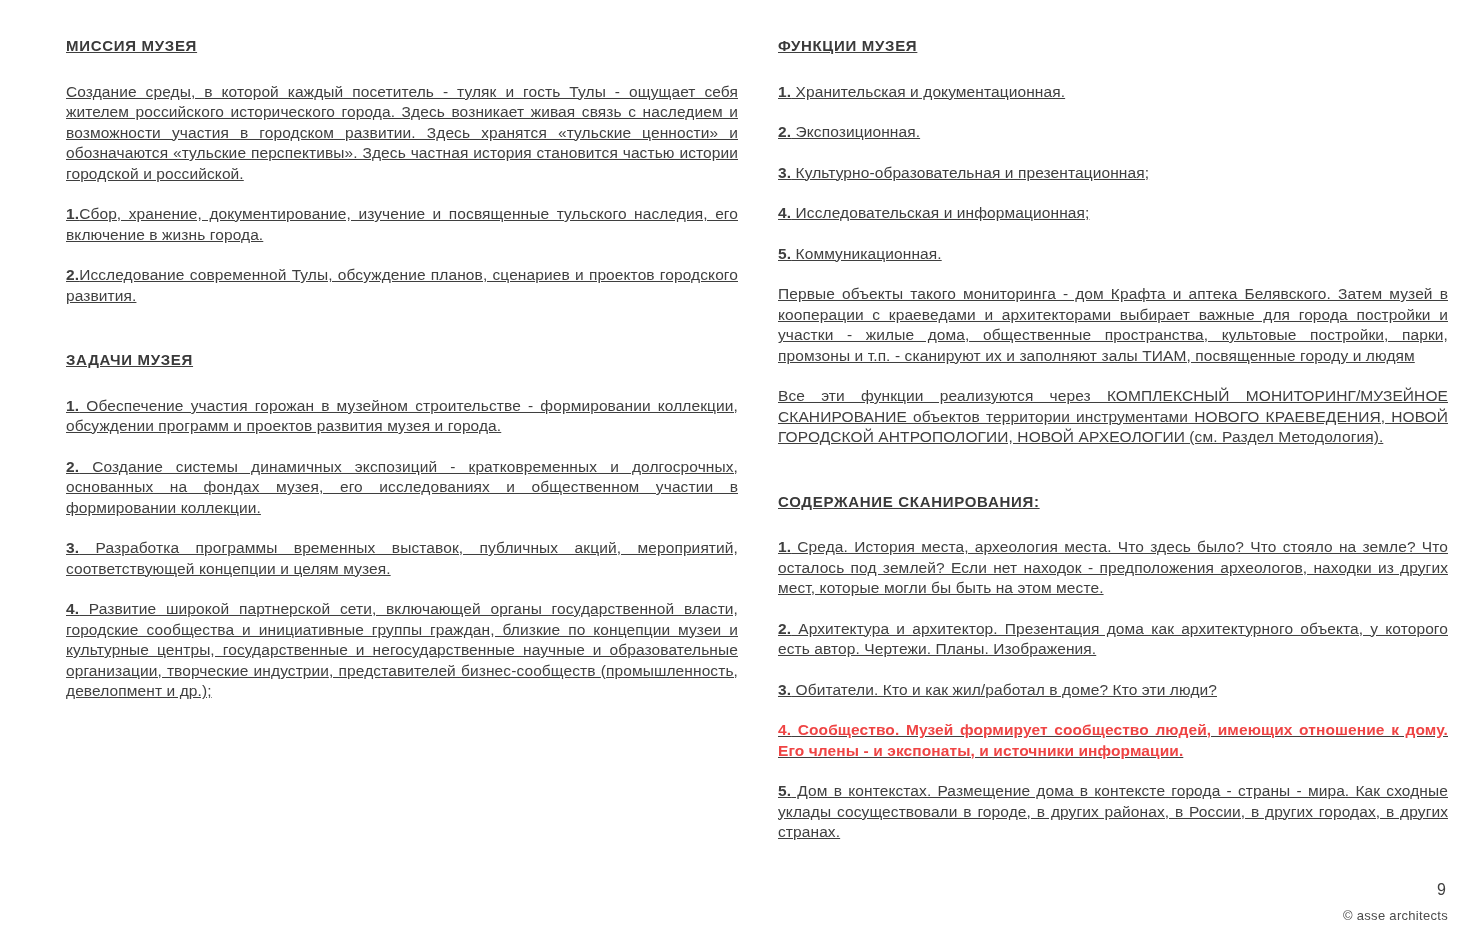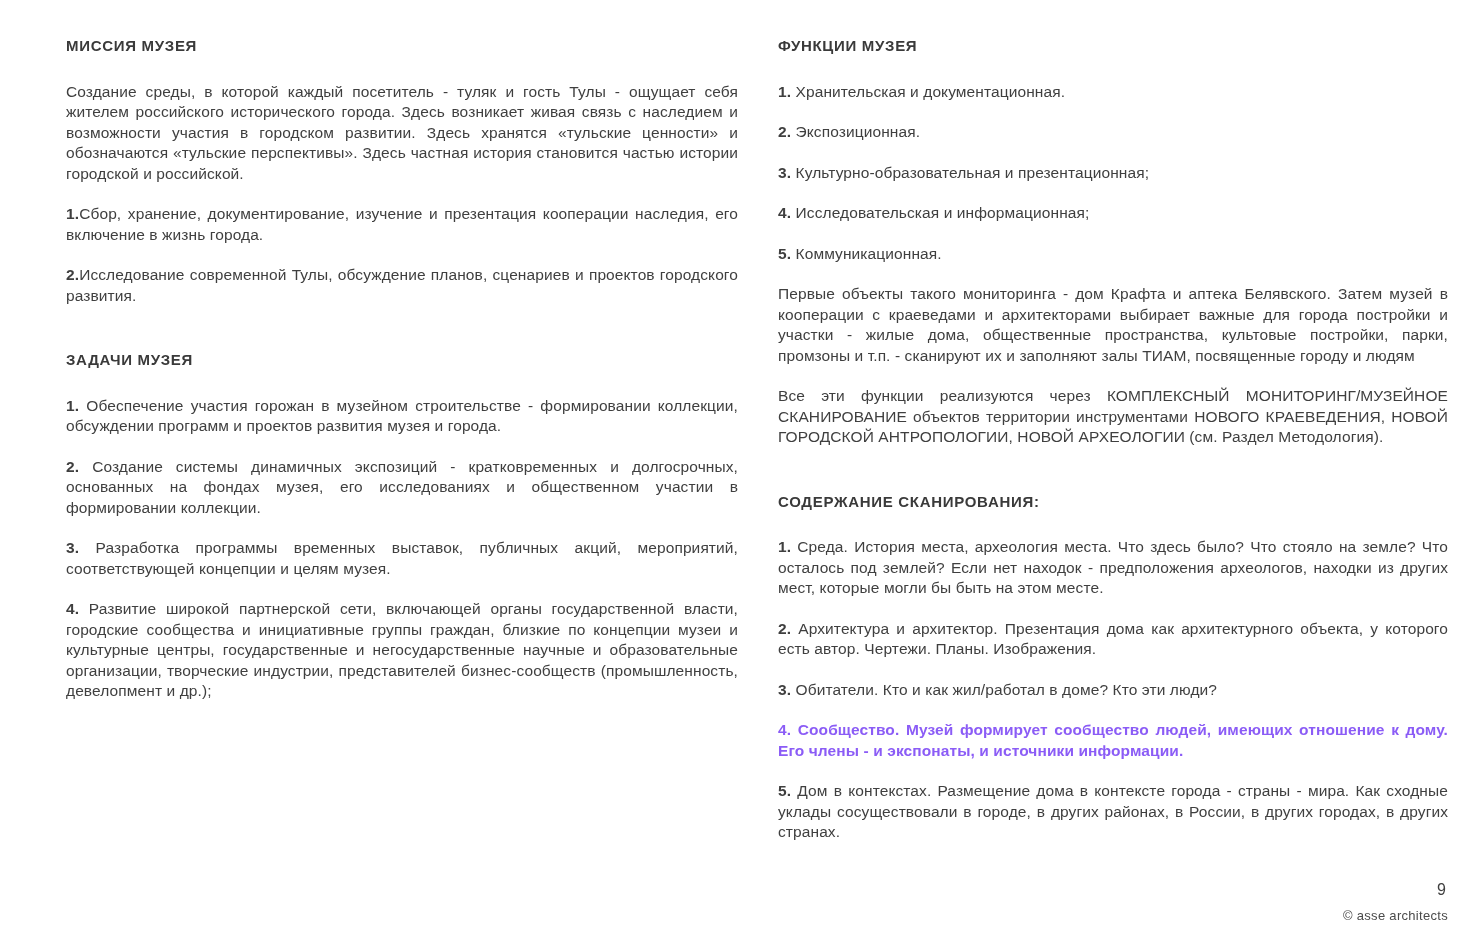--- a/index.html
+++ b/index.html
@@ -10,21 +10,21 @@
     font-family: "Liberation Sans", sans-serif;
     color: #3f3f3f;
     position: relative;
     overflow: hidden;
   }
   .page {
     width: 100%; height: 100%;
     padding: 38px 36px 0 66px;
     position: relative;
   }
-  .columns { display: flex; gap: 40px; }
+  .columns { display: flex; gap: 40px; text-decoration: underline; }
   .col-left  { width: 672px; }
   .col-right { width: 670px; }
 
   h2.sec-title {
     font-size: 15px;
     font-weight: 700;
     letter-spacing: 0.7px;
     color: #3a3a3a;
     margin: 46px 0 27px 0;
     line-height: 1.1;
@@ -32,21 +32,21 @@
   section.first h2.sec-title { margin-top: 0; }
 
   p.para {
     font-size: 15.5px;
     line-height: 20.5px;
     letter-spacing: 0.1px;
     margin: 0 0 20px 0;
     text-align: justify;
   }
   p.para b { font-weight: 700; }
-  p.para.emph { font-weight: 700; color: #8b5cf6; }
+  p.para.emph { font-weight: 700; color: #ef4444; }
 
   .page-number {
     position: absolute;
     right: 38px; bottom: 34px;
     font-size: 16px;
     color: #3f3f3f;
   }
   .copyright {
     position: absolute;
     right: 36px; bottom: 10px;
@@ -62,21 +62,21 @@
   <div class="columns">
 
     <div class="col-left">
 
       <section class="first">
         <h2 class="sec-title">МИССИЯ МУЗЕЯ</h2>
         <p class="para">Создание среды, в которой каждый посетитель - туляк и гость Тулы - ощущает себя жителем российского исторического города. Здесь возникает живая связь с наследием и возможности участия в городском развитии. Здесь хранятся «тульские ценности» и обозначаются «тульские перспективы». Здесь частная история становится частью истории городской и российской.</p>
       </section>
 
       <section>
-        <p class="para"><b>1.</b><span>Сбор, хранение, документирование, изучение и презентация кооперации наследия, его включение в жизнь города.</span></p>
+        <p class="para"><b>1.</b><span>Сбор, хранение, документирование, изучение и посвященные тульского наследия, его включение в жизнь города.</span></p>
         <p class="para"><b>2.</b><span>Исследование современной Тулы, обсуждение планов, сценариев и проектов городского развития.</span></p>
       </section>
 
       <section>
         <h2 class="sec-title">ЗАДАЧИ МУЗЕЯ</h2>
         <p class="para"><b>1.</b><span> Обеспечение участия горожан в музейном строительстве - формировании коллекции, обсуждении программ и проектов развития музея и города.</span></p>
         <p class="para"><b>2.</b><span> Создание системы динамичных экспозиций - кратковременных и долгосрочных, основанных на фондах музея, его исследованиях и общественном участии в формировании коллекции.</span></p>
         <p class="para"><b>3.</b><span> Разработка программы временных выставок, публичных акций, мероприятий, соответствующей концепции и целям музея.</span></p>
         <p class="para"><b>4.</b><span> Развитие широкой партнерской сети, включающей органы государственной власти, городские сообщества и инициативные группы граждан, близкие по концепции музеи и культурные центры, государственные и негосударственные научные и образовательные организации, творческие индустрии, представителей бизнес-сообществ (промышленность, девелопмент и др.);</span></p>
       </section>

